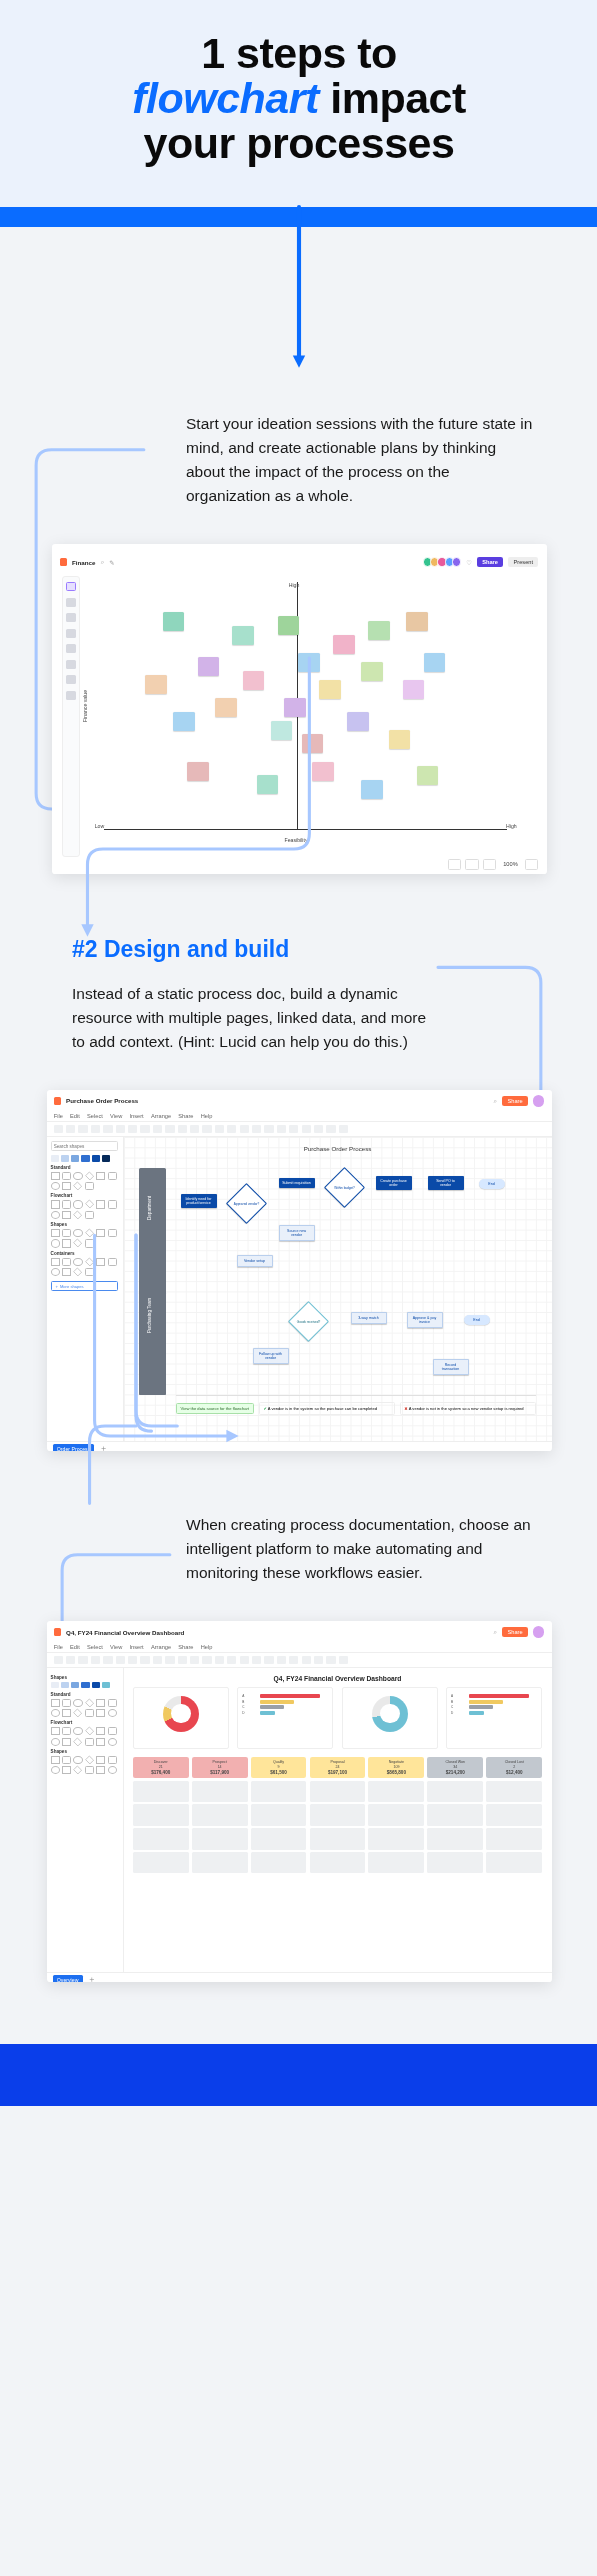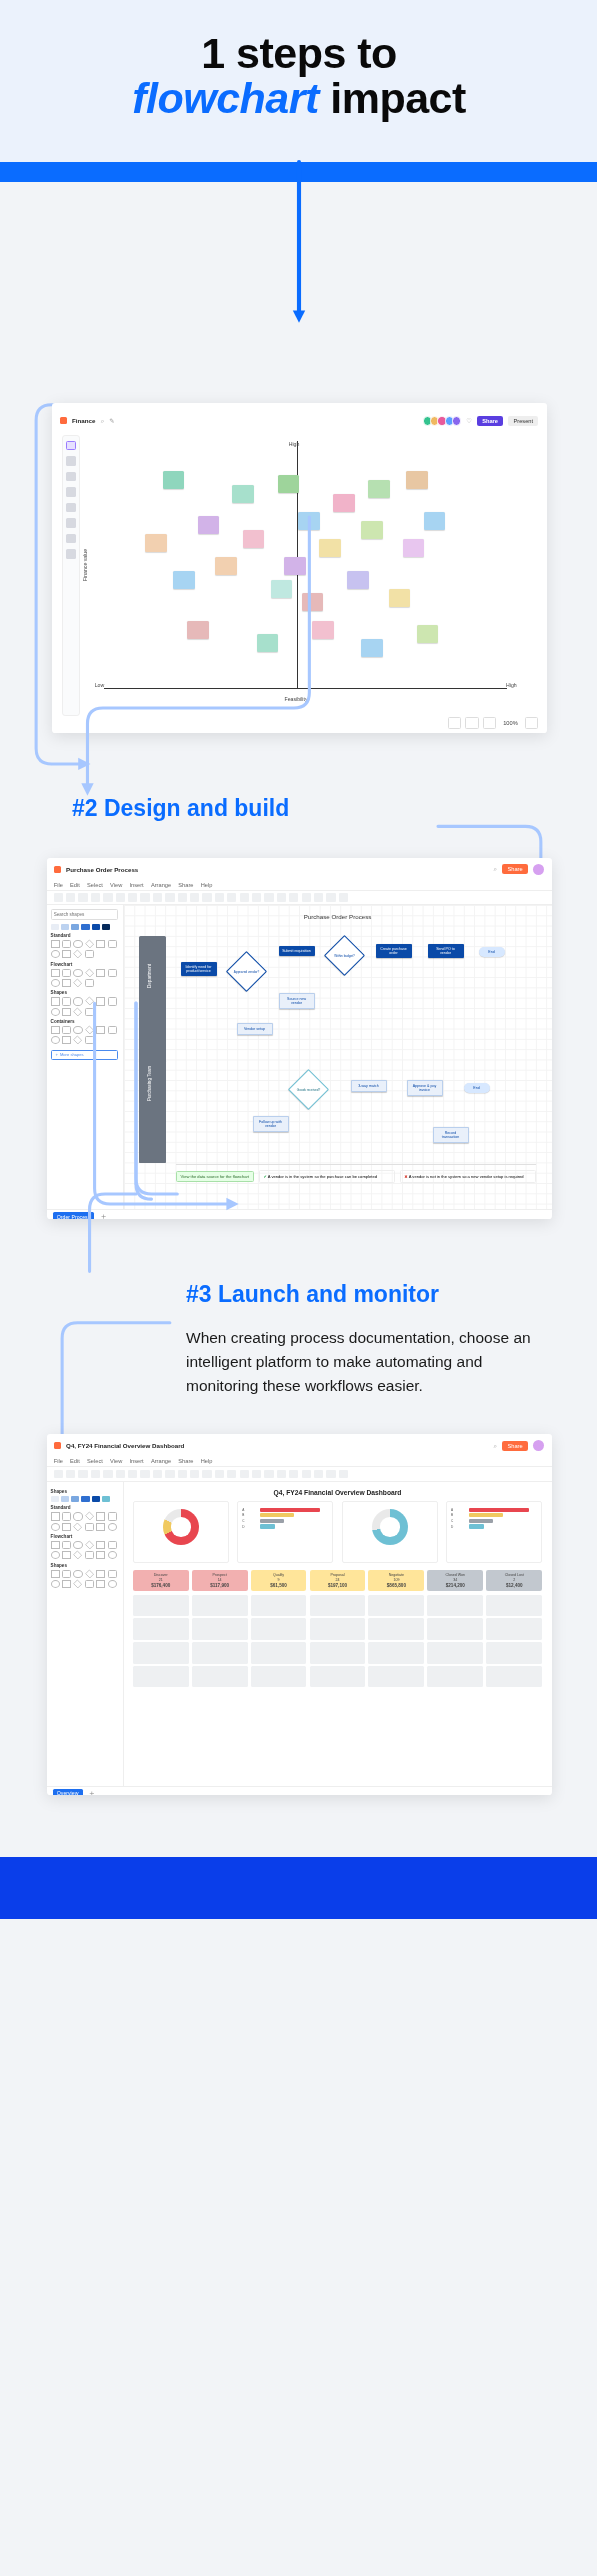--- a/index.html
+++ b/index.html
@@ -213,33 +213,35 @@
 
 .footer-bar { height: 62px; background: #0a3eea; margin-top: 62px; }
 </style>
 </head>
 <body>
 
 <header class="hero">
   <h1>
     <span>1 steps to</span><br>
     <span class="emph">flowchart</span><span> impact</span><br>
+    <span>your processes</span>
   </h1>
 </header>
 
 <div class="blue-bar"></div>
 
 <div class="content">
 
   <svg class="arrow arrow-blue" style="left:50%;top:-19.6px;transform:translateX(-50%);overflow:visible" width="20.6" height="165" viewBox="0 0 40 320">
     <path d="M20 0 V292"></path>
     <path class="arrowhead arrowhead-blue" d="M8 288 L20 312 L32 288 Z"></path>
   </svg>
 
   <section class="step-block indent-right" style="padding-top:185px">
+    <p class="step-body">Start your ideation sessions with the future state in mind, and create actionable plans by thinking about the impact of the process on the organization as a whole.</p>
 
     <svg class="arrow" style="left:31px;top:222px;overflow:visible" width="118" height="371" viewBox="0 0 230 720">
       <path d="M220 0 H40 Q10 0 10 30 V670 Q10 700 40 700 H96"></path>
       <path class="arrowhead" d="M92 688 L116 700 L92 712 Z"></path>
     </svg>
 
     <div class="card card1">
       <div class="topbar">
         <span style="width:7.2px;height:7.2px;background:#ff6b3d;border-radius:1.5px"></span>
         <span class="title">Finance</span>
@@ -314,20 +316,21 @@
     </div>
   </section>
 
   <section class="step-block indent-left" style="position:relative">
     <svg class="arrow" style="left:41px;top:-216px;overflow:visible" width="258" height="289" viewBox="0 0 500 560">
       <path d="M460 0 V340 Q460 370 430 370 H60 Q30 370 30 400 V520"></path>
       <path class="arrowhead" d="M18 516 L30 540 L42 516 Z"></path>
     </svg>
 
     <h2 class="step-heading">#2 Design and build</h2>
+    <p class="step-body">Instead of a static process doc, build a dynamic resource with multiple pages, linked data, and more to add context. (Hint: Lucid can help you do this.)</p>
 
     <svg class="arrow" style="right:20.6px;top:93px;overflow:visible" width="108" height="371" viewBox="0 0 210 720">
       <path d="M0 0 H170 Q200 0 200 30 V660 Q200 690 170 690 H116"></path>
       <path class="arrowhead" d="M120 678 L96 690 L120 702 Z"></path>
     </svg>
 
     <div class="card card2">
       <div class="topbar" style="padding:3.1px 7.2px 0">
         <span style="width:7.2px;height:7.2px;background:#ff6b3d;border-radius:1.5px"></span>
         <span class="title">Purchase Order Process</span>
@@ -491,21 +494,20 @@
     <svg class="arrow" style="left:43px;top:-216px;overflow:visible" width="124" height="289" viewBox="0 0 240 560">
       <path d="M120 0 V340 Q120 370 150 370 H200 M120 370 H60 Q30 370 30 400 V520 M30 520 V520"></path>
       <path d="M120 0 V350 Q120 380 150 380"></path>
       <path d="M120 350 V350"></path>
     </svg>
     <svg class="arrow" style="left:43px;top:-216px;overflow:visible" width="175" height="299" viewBox="0 0 340 580">
       <path d="M40 0 V360 Q40 390 70 390 H300"></path>
       <path class="arrowhead" d="M296 378 L320 390 L296 402 Z"></path>
     </svg>
 
-    <h2 class="step-heading">#3 Launch and monitor</h2>
     <p class="step-body">When creating process documentation, choose an intelligent platform to make automating and monitoring these workflows easier.</p>
 
     <svg class="arrow" style="left:26px;top:103px;overflow:visible" width="118" height="371" viewBox="0 0 230 720">
       <path d="M220 0 H40 Q10 0 10 30 V670 Q10 700 40 700 H96"></path>
       <path class="arrowhead" d="M92 688 L116 700 L92 712 Z"></path>
     </svg>
 
     <div class="card card3">
       <div class="topbar" style="padding:3.1px 7.2px 0">
         <span style="width:7.2px;height:7.2px;background:#ff6b3d;border-radius:1.5px"></span>

